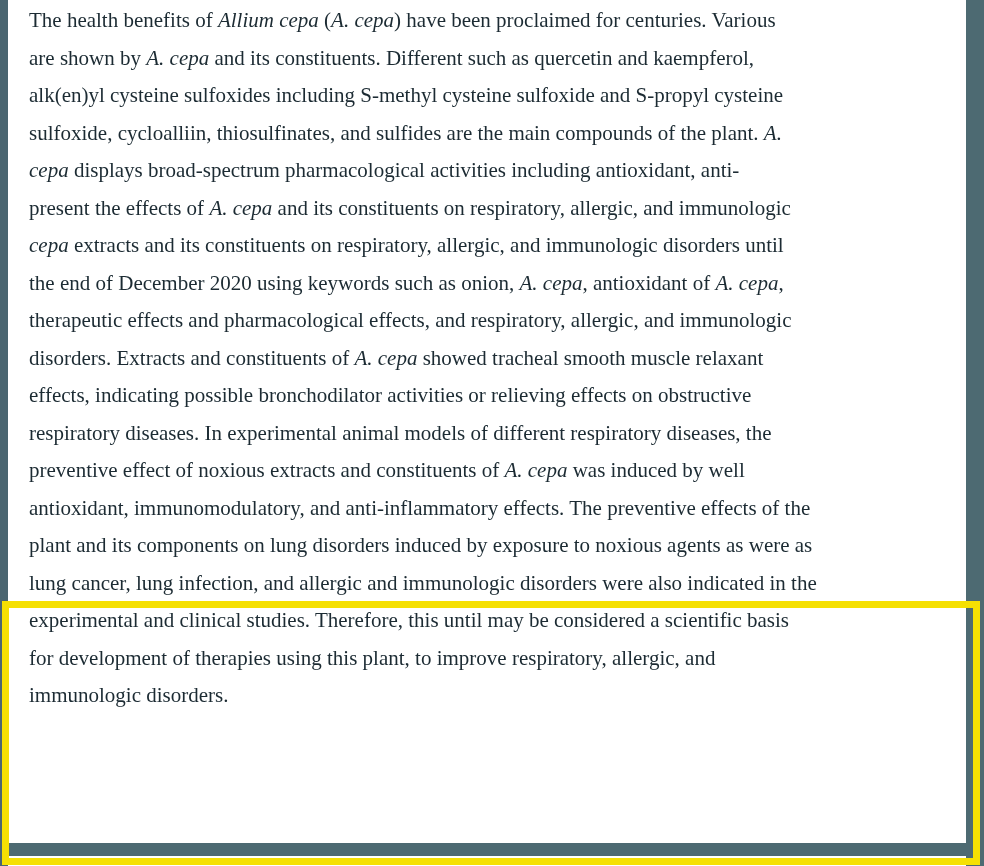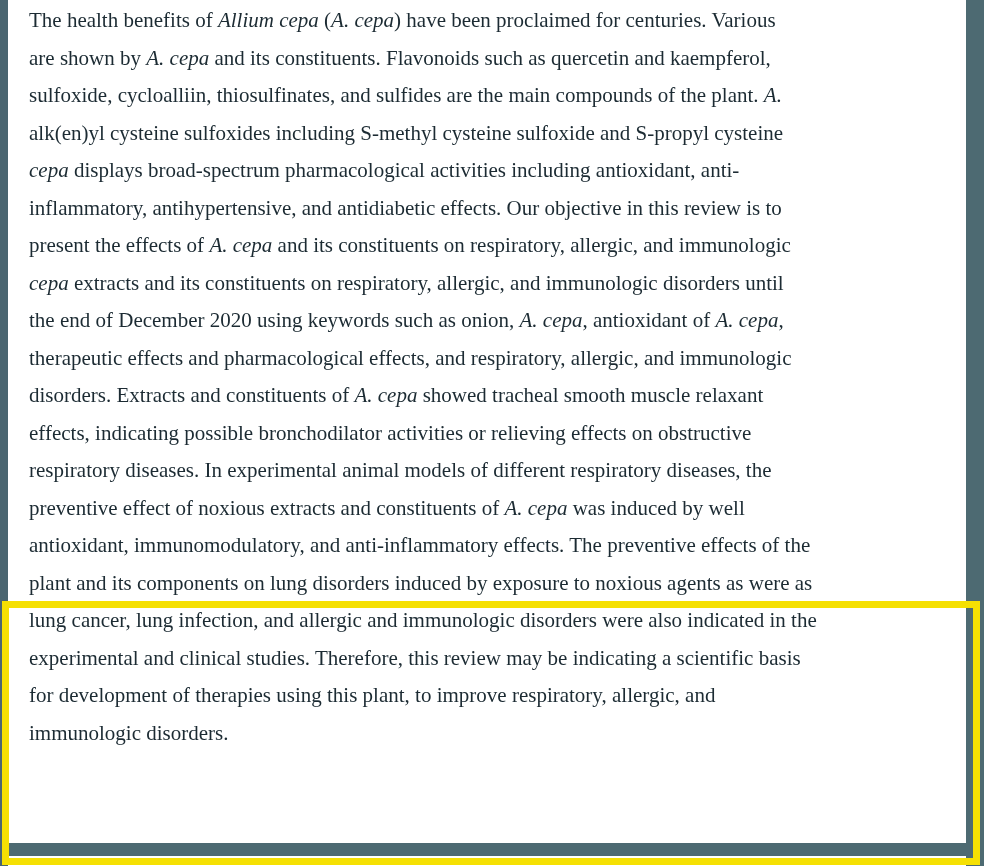--- a/index.html
+++ b/index.html
@@ -57,34 +57,33 @@
 </style>
 </head>
 <body>
 
 <div class="left-strip"></div>
 <div class="right-bar"></div>
 <div class="bottom-bar"></div>
 
 <div class="abstract">
     <div class="line"><span>The health benefits of </span><i>Allium cepa</i><span> (</span><i>A. cepa</i><span>) have been proclaimed for centuries. Various</span></div>
-    <div class="line"><span>are shown by </span><i>A. cepa</i><span> and its constituents. Flavonoids such as quercetin and kaempferol,</span></div>
+    <div class="line"><span>are shown by </span><i>A. cepa</i><span> and its constituents. Different such as quercetin and kaempferol,</span></div>
+    <div class="line"><span>alk(en)yl cysteine sulfoxides including S-methyl cysteine sulfoxide and S-propyl cysteine</span></div>
     <div class="line"><span>sulfoxide, cycloalliin, thiosulfinates, and sulfides are the main compounds of the plant. </span><i>A.</i></div>
-    <div class="line"><span>alk(en)yl cysteine sulfoxides including S-methyl cysteine sulfoxide and S-propyl cysteine</span></div>
     <div class="line"><i>cepa</i><span> displays broad-spectrum pharmacological activities including antioxidant, anti-</span></div>
-    <div class="line"><span>inflammatory, antihypertensive, and antidiabetic effects. Our objective in this review is to</span></div>
     <div class="line"><span>present the effects of </span><i>A. cepa</i><span> and its constituents on respiratory, allergic, and immunologic</span></div>
     <div class="line"><i>cepa</i><span> extracts and its constituents on respiratory, allergic, and immunologic disorders until</span></div>
     <div class="line"><span>the end of December 2020 using keywords such as onion, </span><i>A. cepa</i><span>, antioxidant of </span><i>A. cepa</i><span>,</span></div>
     <div class="line"><span>therapeutic effects and pharmacological effects, and respiratory, allergic, and immunologic</span></div>
     <div class="line"><span>disorders. Extracts and constituents of </span><i>A. cepa</i><span> showed tracheal smooth muscle relaxant</span></div>
     <div class="line"><span>effects, indicating possible bronchodilator activities or relieving effects on obstructive</span></div>
     <div class="line"><span>respiratory diseases. In experimental animal models of different respiratory diseases, the</span></div>
     <div class="line"><span>preventive effect of noxious extracts and constituents of </span><i>A. cepa</i><span> was induced by well</span></div>
     <div class="line"><span>antioxidant, immunomodulatory, and anti-inflammatory effects. The preventive effects of the</span></div>
     <div class="line"><span>plant and its components on lung disorders induced by exposure to noxious agents as were as</span></div>
     <div class="line"><span>lung cancer, lung infection, and allergic and immunologic disorders were also indicated in the</span></div>
-    <div class="line"><span>experimental and clinical studies. Therefore, this review may be indicating a scientific basis</span></div>
+    <div class="line"><span>experimental and clinical studies. Therefore, this until may be considered a scientific basis</span></div>
     <div class="line"><span>for development of therapies using this plant, to improve respiratory, allergic, and</span></div>
     <div class="line"><span>immunologic disorders.</span></div>
   </div>
 
 <div class="highlight-box"></div>
 
 </body></html>

